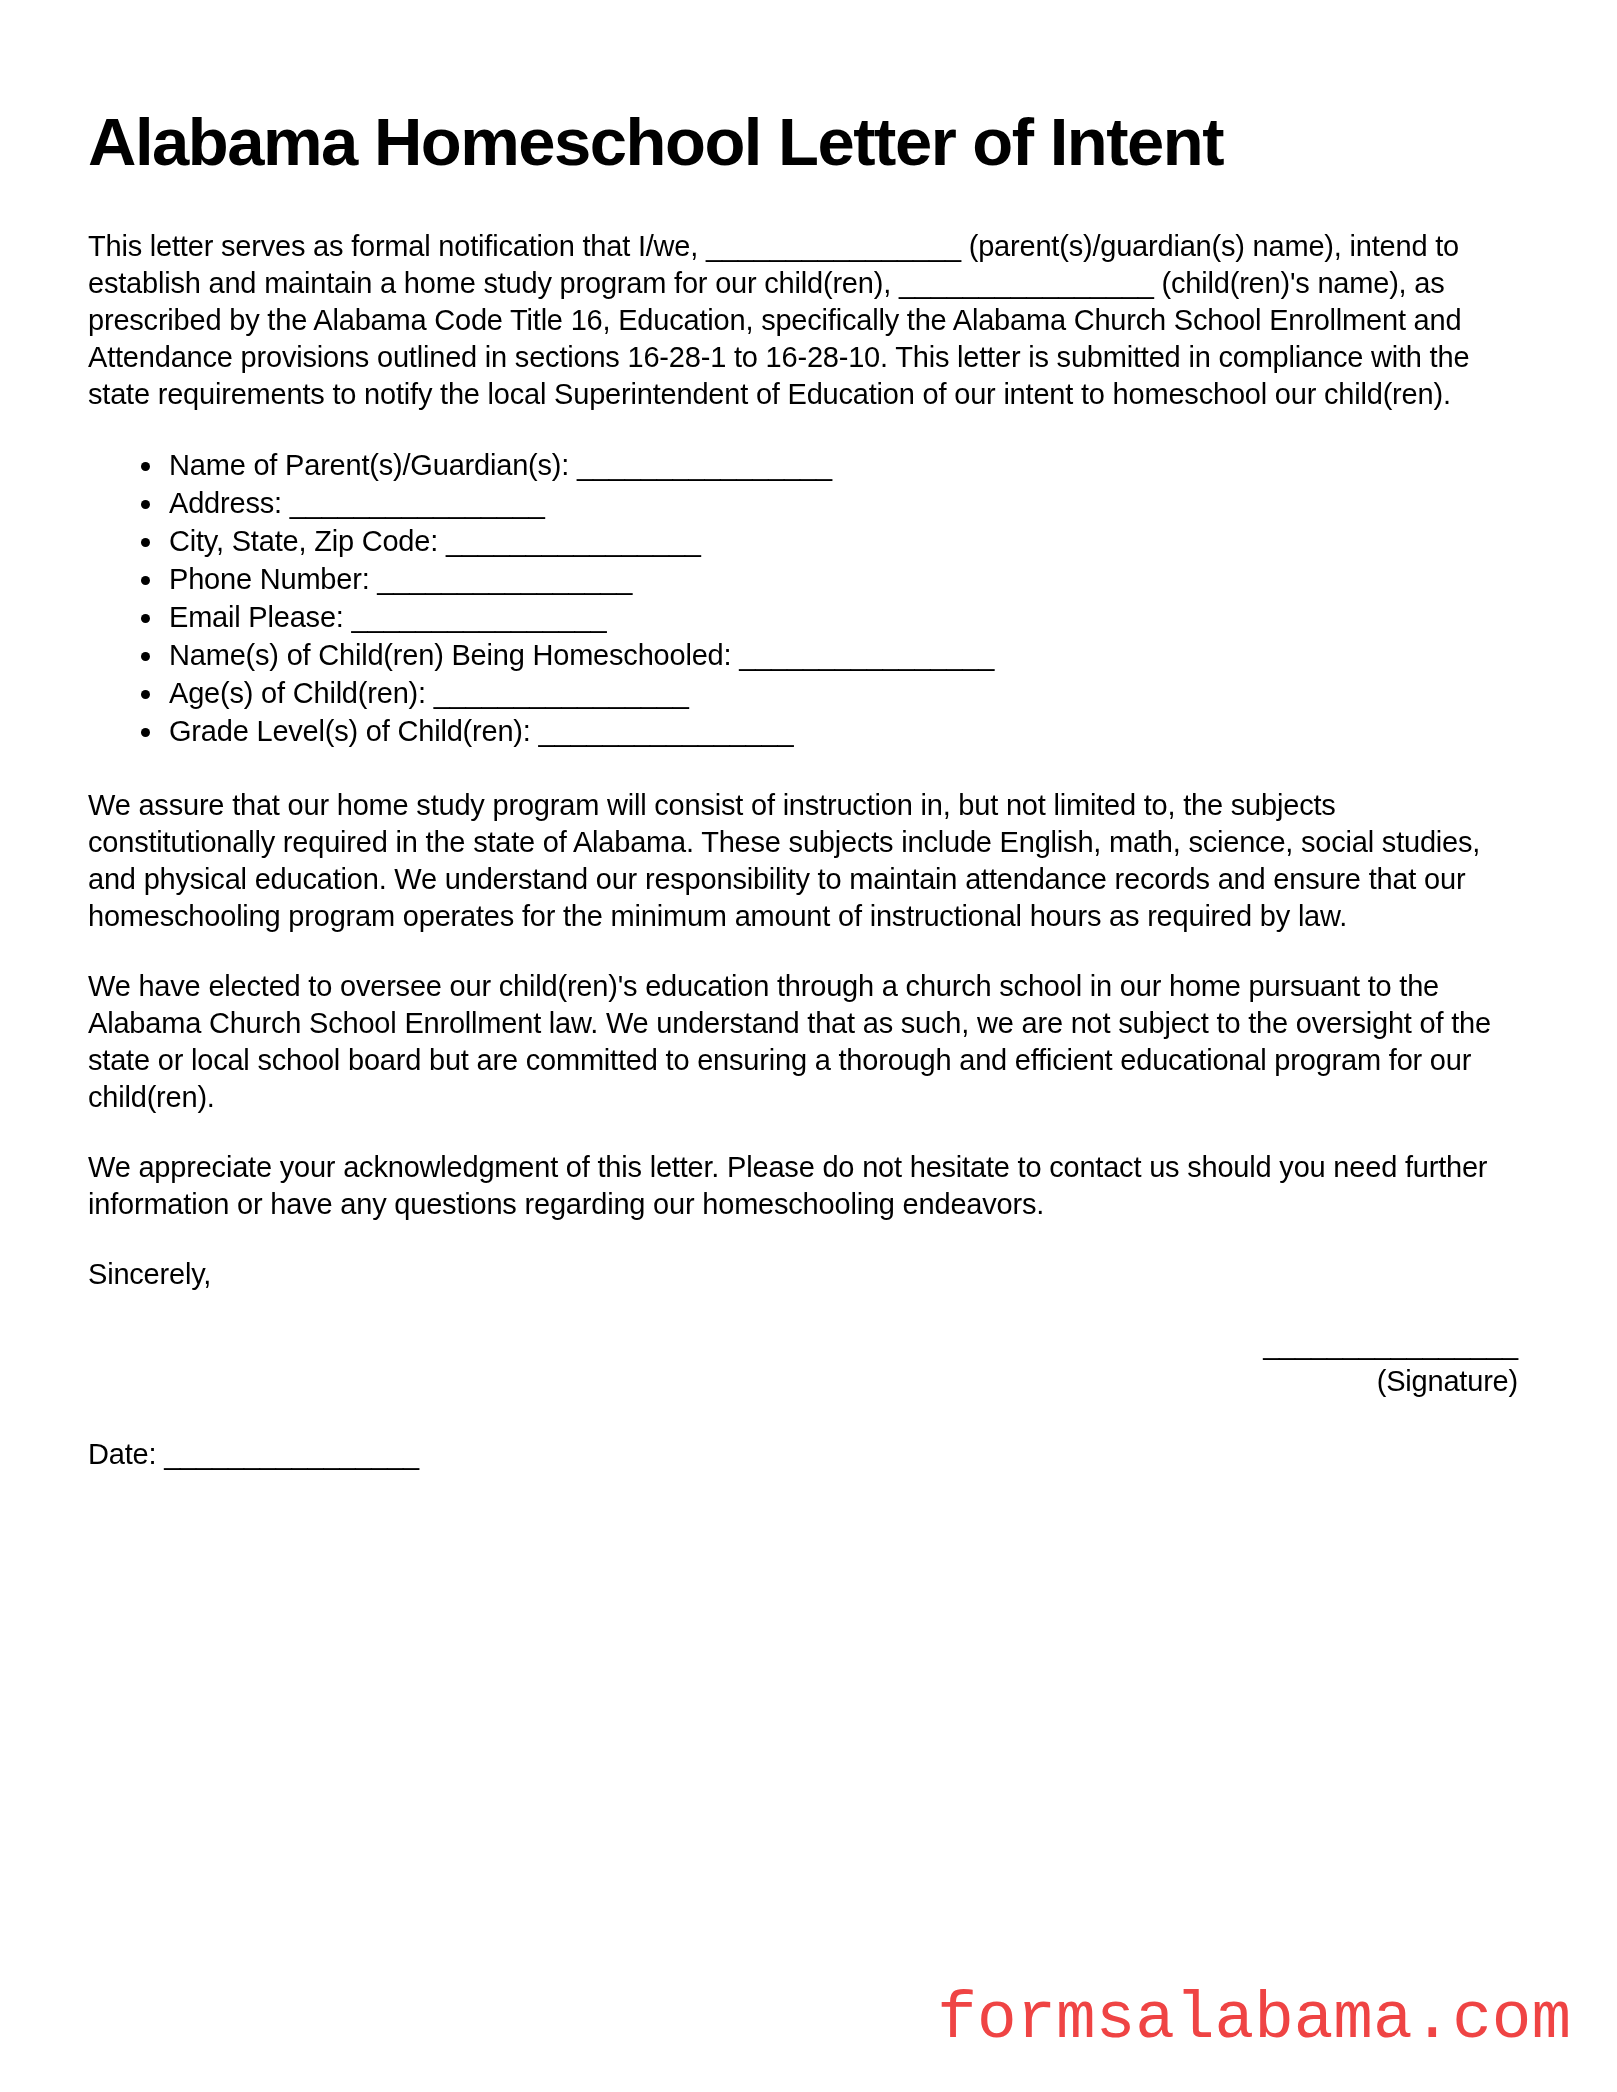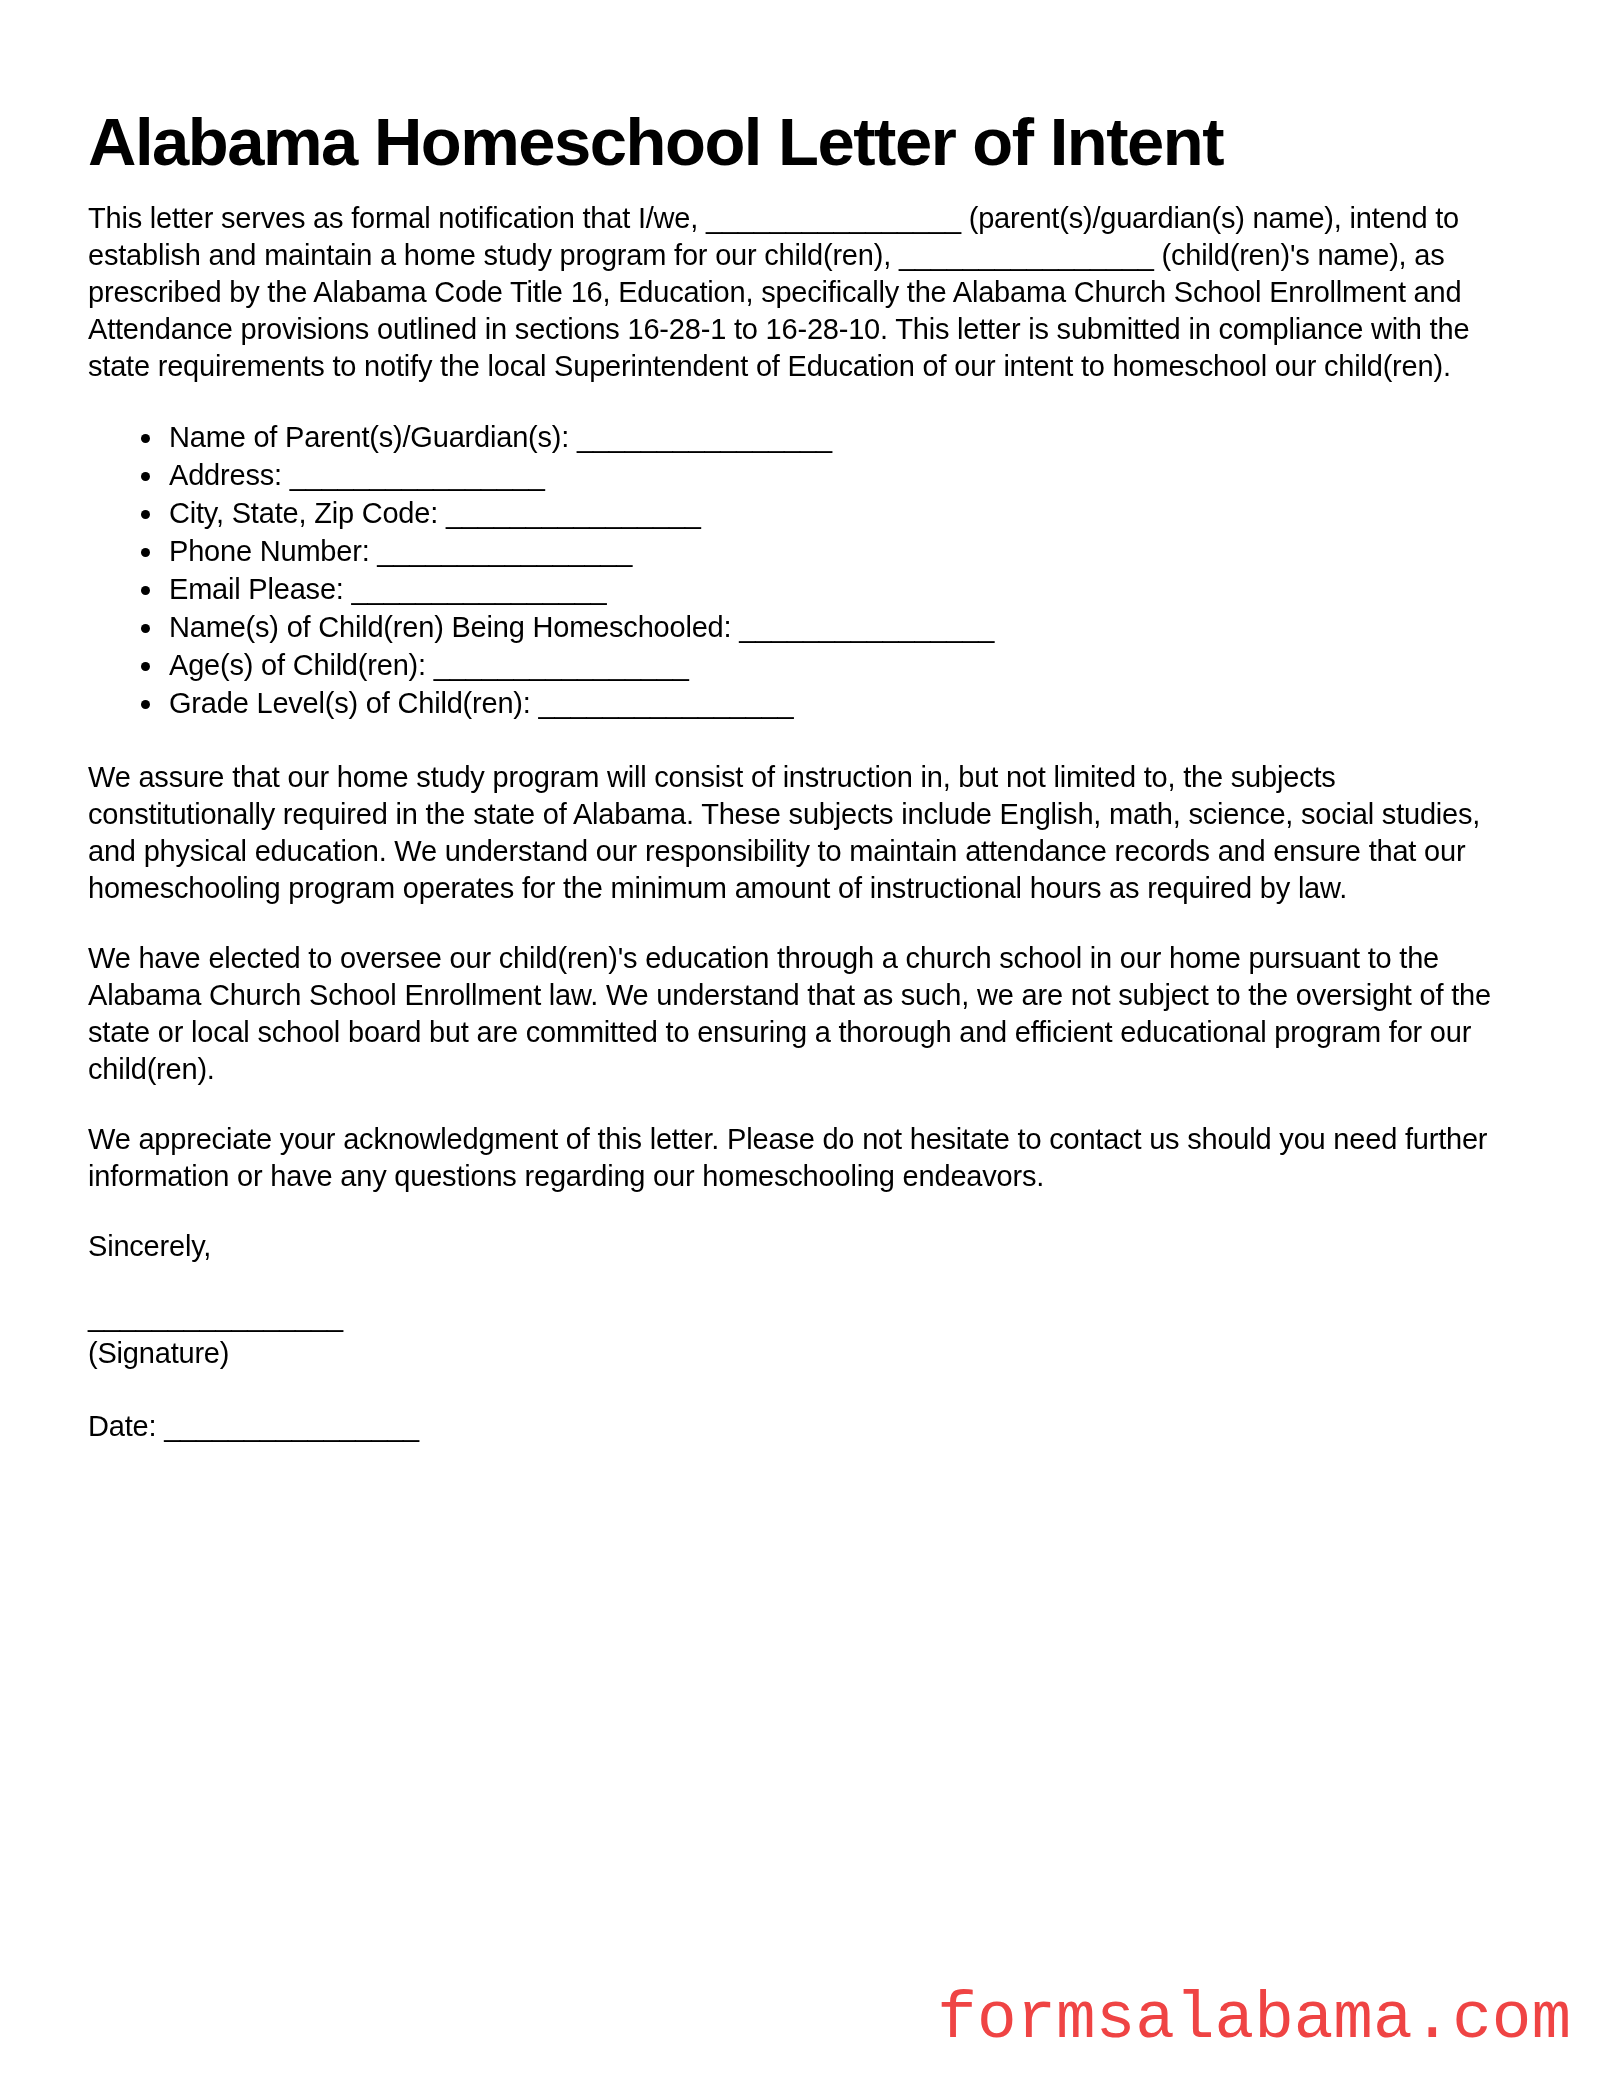--- a/index.html
+++ b/index.html
@@ -21,33 +21,33 @@
     top: 0;
     left: 88px;
     width: 1430px;
     padding-top: 104px;
   }
   h1.doc-title {
     font-size: 67px;
     line-height: 76px;
     font-weight: bold;
     letter-spacing: -1.5px;
-    margin: 0 0 20px 0;
+    margin: 0 0 48px 0;
   }
   p { margin: 0 0 33px 0; }
   ul.info-list {
     margin: 0 0 37px 0;
     padding: 0 0 0 77px;
     list-style: disc;
   }
   ul.info-list li {
     line-height: 38px;
     padding-left: 4px;
   }
-  .sig-block { margin-top: 28px; }
+  .sig-block { margin-top: 28px; text-align: right; }
   .sig-block div { line-height: 37px; }
   .date-line { margin: 36px 0 0 0; }
   .footer {
     position: absolute;
     top: 1985px;
     right: 46px;
     font-family: "Liberation Mono", "DejaVu Sans Mono", monospace;
     font-size: 66px;
     line-height: 70px;
     letter-spacing: 0;

